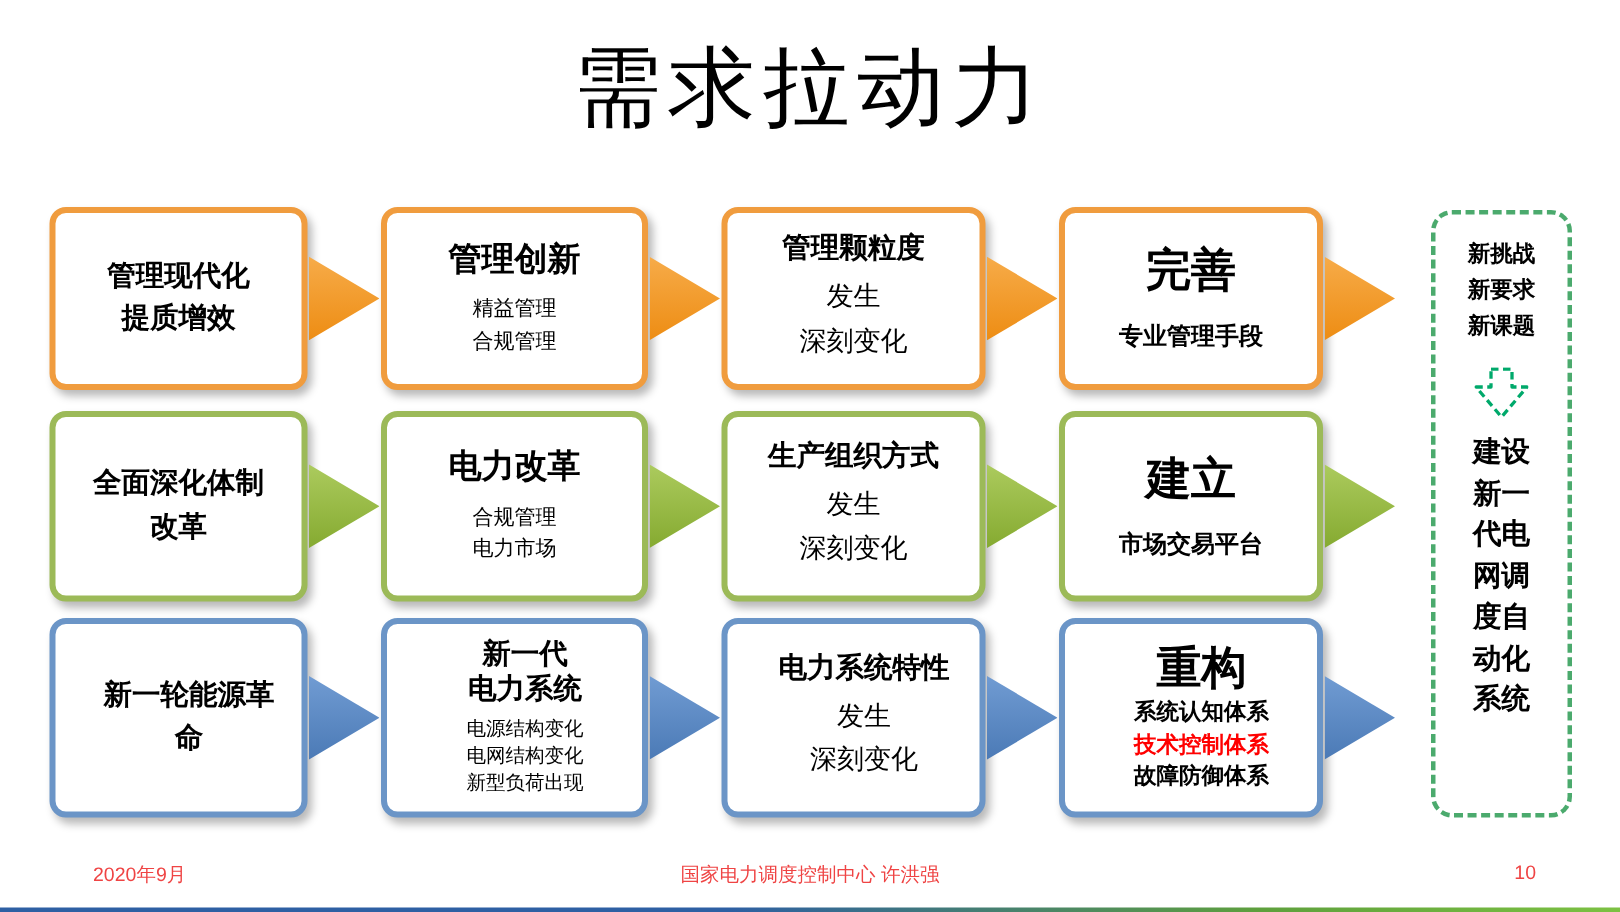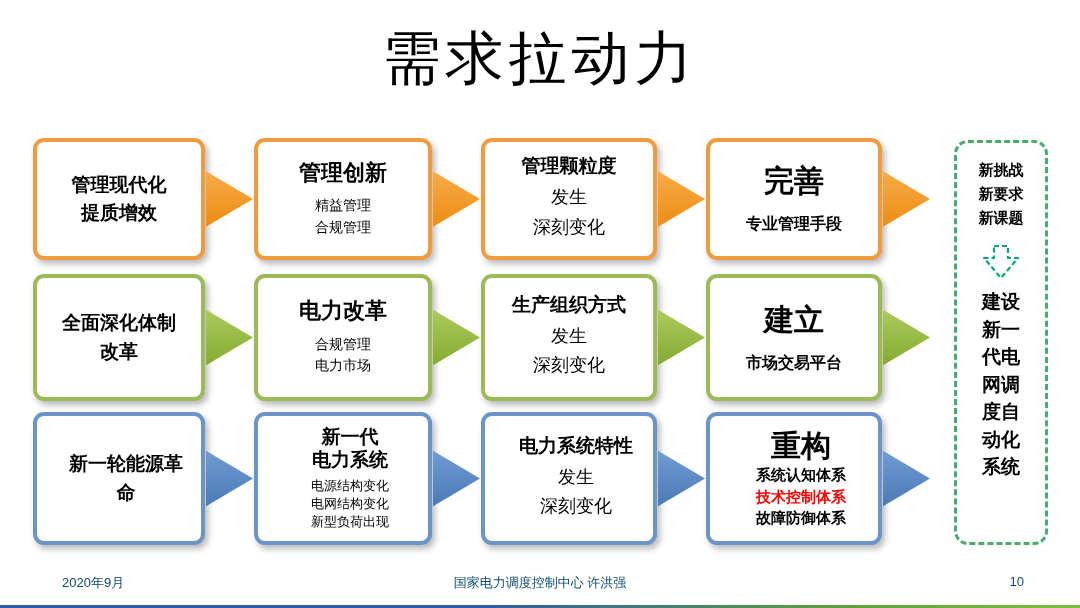--- a/index.html
+++ b/index.html
@@ -58,21 +58,21 @@
     display:flex; flex-direction:column; align-items:center; padding-top:15px;
   }
   .side-top  { font-size:15px; font-weight:700; line-height:1.6; white-space:pre-line; text-align:center; }
   .side-arrow{ margin:15px 0 9px; }
   .side-arrow polygon {
     fill:none; stroke:var(--emerald,#00A96B);
     stroke-width:2.2; stroke-dasharray:5 3; stroke-linejoin:round;
   }
   .side-goal { font-size:19px; font-weight:700; line-height:1.45; white-space:pre-line; text-align:center; }
 
-  .footer { position:absolute; left:0; bottom:16px; width:100%; height:18px; font-size:13px; color:#0c4a6e; }
+  .footer { position:absolute; left:0; bottom:16px; width:100%; height:18px; font-size:13px; color:#ef4444; }
   .f-date   { position:absolute; left:62px; }
   .f-credit { position:absolute; left:0; width:100%; text-align:center; }
   .f-page   { position:absolute; right:56px; }
 
   .strip {
     position:absolute; left:0; bottom:0; width:100%; height:3px;
     background:linear-gradient(90deg,#2E5FA3 0%,#2E5FA3 45%,#5EA03C 78%,#7CC142 100%);
   }
 </style>
 </head>

